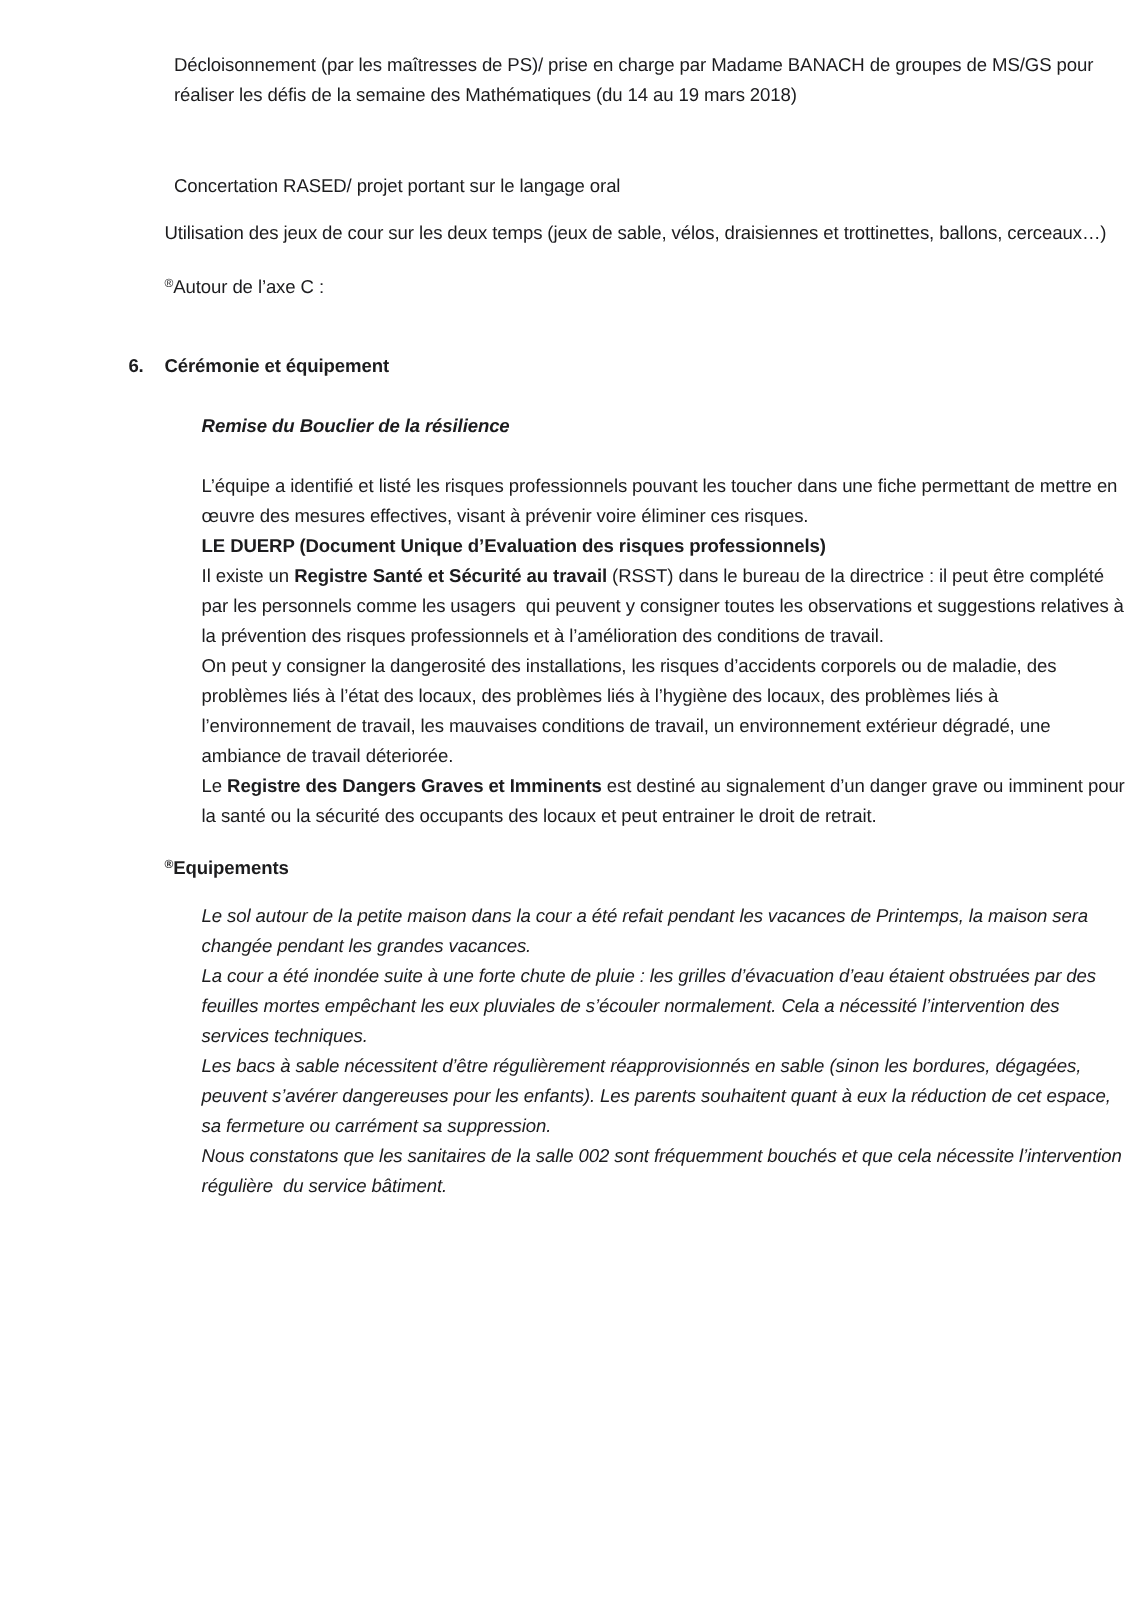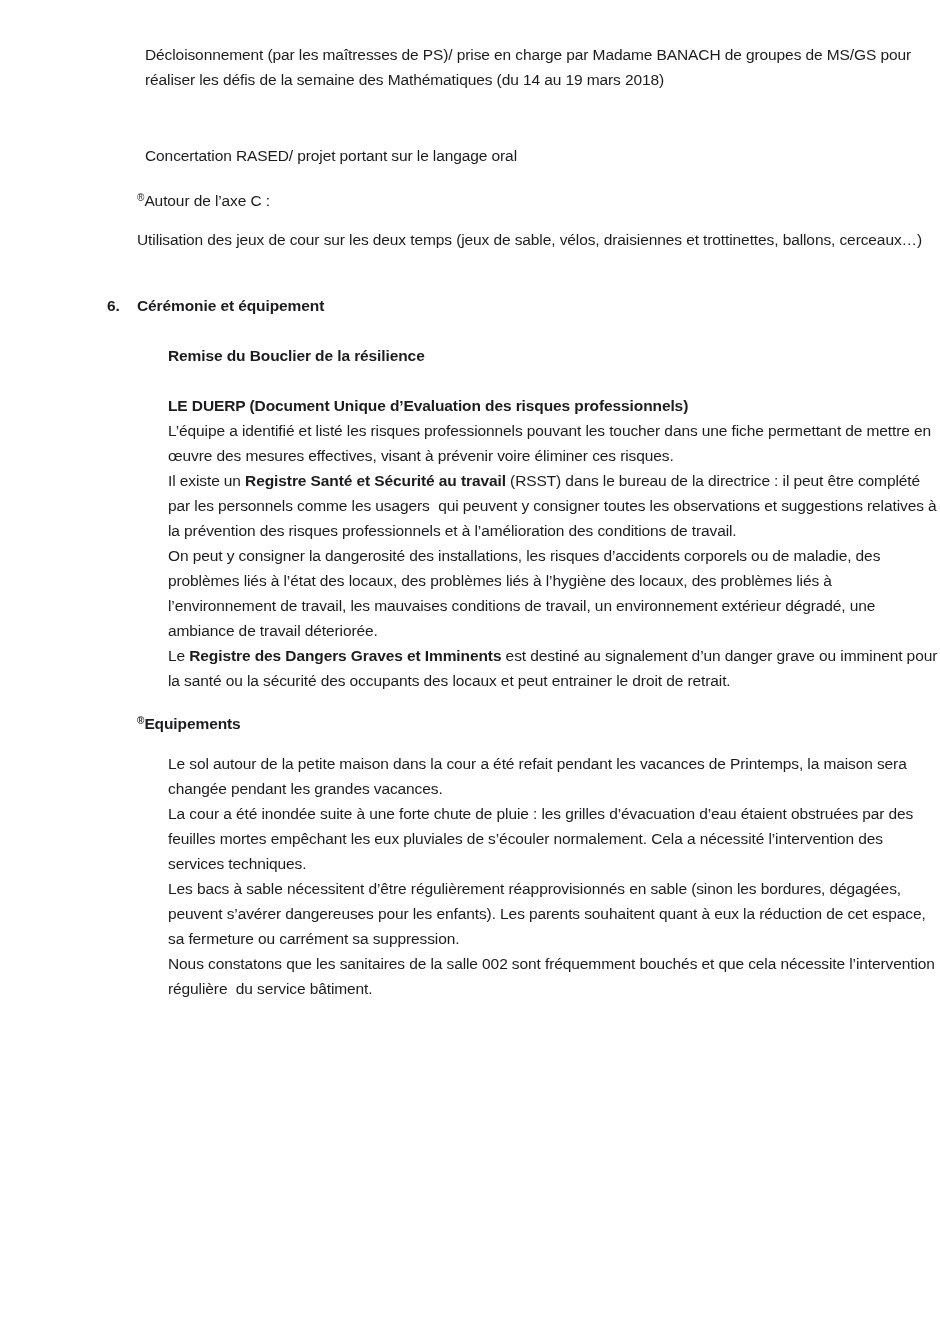--- a/index.html
+++ b/index.html
@@ -25,44 +25,44 @@
 </head>
 <body>
 
 <div class="page">
 
   <div class="para indent-a" style="margin-top:42px;"><span>Décloisonnement (par les maîtresses de PS)/ prise en charge par Madame BANACH de groupes de MS/GS pour réaliser les défis de la semaine des Mathématiques (du 14 au 19 mars 2018)</span></div>
 
   <div class="para indent-a" style="margin-top:51px;"><span>Concertation RASED/ projet portant sur le langage oral</span></div>
 
 
+  <div class="para indent-b" style="margin-top:14px;"><span>Utilisation des jeux de cour sur les deux temps (jeux de sable, vélos, draisiennes et trottinettes, ballons, cerceaux…)</span></div>
+
   <div class="para indent-b" style="margin-top:17px;"><span class="sup">®</span><span>Autour de l’axe C :</span></div>
-
-  <div class="para indent-b" style="margin-top:14px;"><span>Utilisation des jeux de cour sur les deux temps (jeux de sable, vélos, draisiennes et trottinettes, ballons, cerceaux…)</span></div>
 
   <div class="num-heading" style="margin-top:41px;">
     <span class="num">6.</span>
     <span>Cérémonie et équipement</span>
   </div>
 
 
-  <div class="blockset" style="margin-top:25px;">
+  <div class="blockset" style="margin-top:25px;font-style:italic;">
     <div class="para"><span class="seg-bold">Remise du Bouclier de la résilience</span></div>
   </div>
 
   <div class="blockset" style="margin-top:25px;">
+    <div class="para"><span>L’équipe a identifié et listé les risques professionnels pouvant les toucher dans une fiche permettant de mettre en œuvre des mesures effectives, visant à prévenir voire éliminer ces risques.</span></div>
     <div class="para"><span class="seg-bold">LE DUERP (Document Unique d’Evaluation des risques professionnels)</span></div>
-    <div class="para"><span>L’équipe a identifié et listé les risques professionnels pouvant les toucher dans une fiche permettant de mettre en œuvre des mesures effectives, visant à prévenir voire éliminer ces risques.</span></div>
     <div class="para"><span>Il existe un </span><span class="seg-bold">Registre Santé et Sécurité au travail</span><span> (RSST) dans le bureau de la directrice : il peut être complété par les personnels comme les usagers  qui peuvent y consigner toutes les observations et suggestions relatives à la prévention des risques professionnels et à l’amélioration des conditions de travail.</span></div>
     <div class="para"><span>On peut y consigner la dangerosité des installations, les risques d’accidents corporels ou de maladie, des problèmes liés à l’état des locaux, des problèmes liés à l’hygiène des locaux, des problèmes liés à l’environnement de travail, les mauvaises conditions de travail, un environnement extérieur dégradé, une ambiance de travail déteriorée.</span></div>
     <div class="para"><span>Le </span><span class="seg-bold">Registre des Dangers Graves et Imminents</span><span> est destiné au signalement d’un danger grave ou imminent pour la santé ou la sécurité des occupants des locaux et peut entrainer le droit de retrait.</span></div>
   </div>
 
   <div class="para indent-b" style="margin-top:15px;"><span class="seg-bold sup">®</span><span class="seg-bold">Equipements</span></div>
 
-  <div class="blockset" style="margin-top:15px;">
+  <div class="blockset" style="margin-top:15px;font-style:italic;">
     <div class="para"><span>Le sol autour de la petite maison dans la cour a été refait pendant les vacances de Printemps, la maison sera changée pendant les grandes vacances.</span></div>
     <div class="para"><span>La cour a été inondée suite à une forte chute de pluie : les grilles d’évacuation d’eau étaient obstruées par des feuilles mortes empêchant les eux pluviales de s’écouler normalement. Cela a nécessité l’intervention des services techniques.</span></div>
     <div class="para"><span>Les bacs à sable nécessitent d’être régulièrement réapprovisionnés en sable (sinon les bordures, dégagées, peuvent s’avérer dangereuses pour les enfants). Les parents souhaitent quant à eux la réduction de cet espace, sa fermeture ou carrément sa suppression.</span></div>
     <div class="para"><span>Nous constatons que les sanitaires de la salle 002 sont fréquemment bouchés et que cela nécessite l’intervention régulière  du service bâtiment.</span></div>
   </div>
 
 </div>
 
 </body></html>

